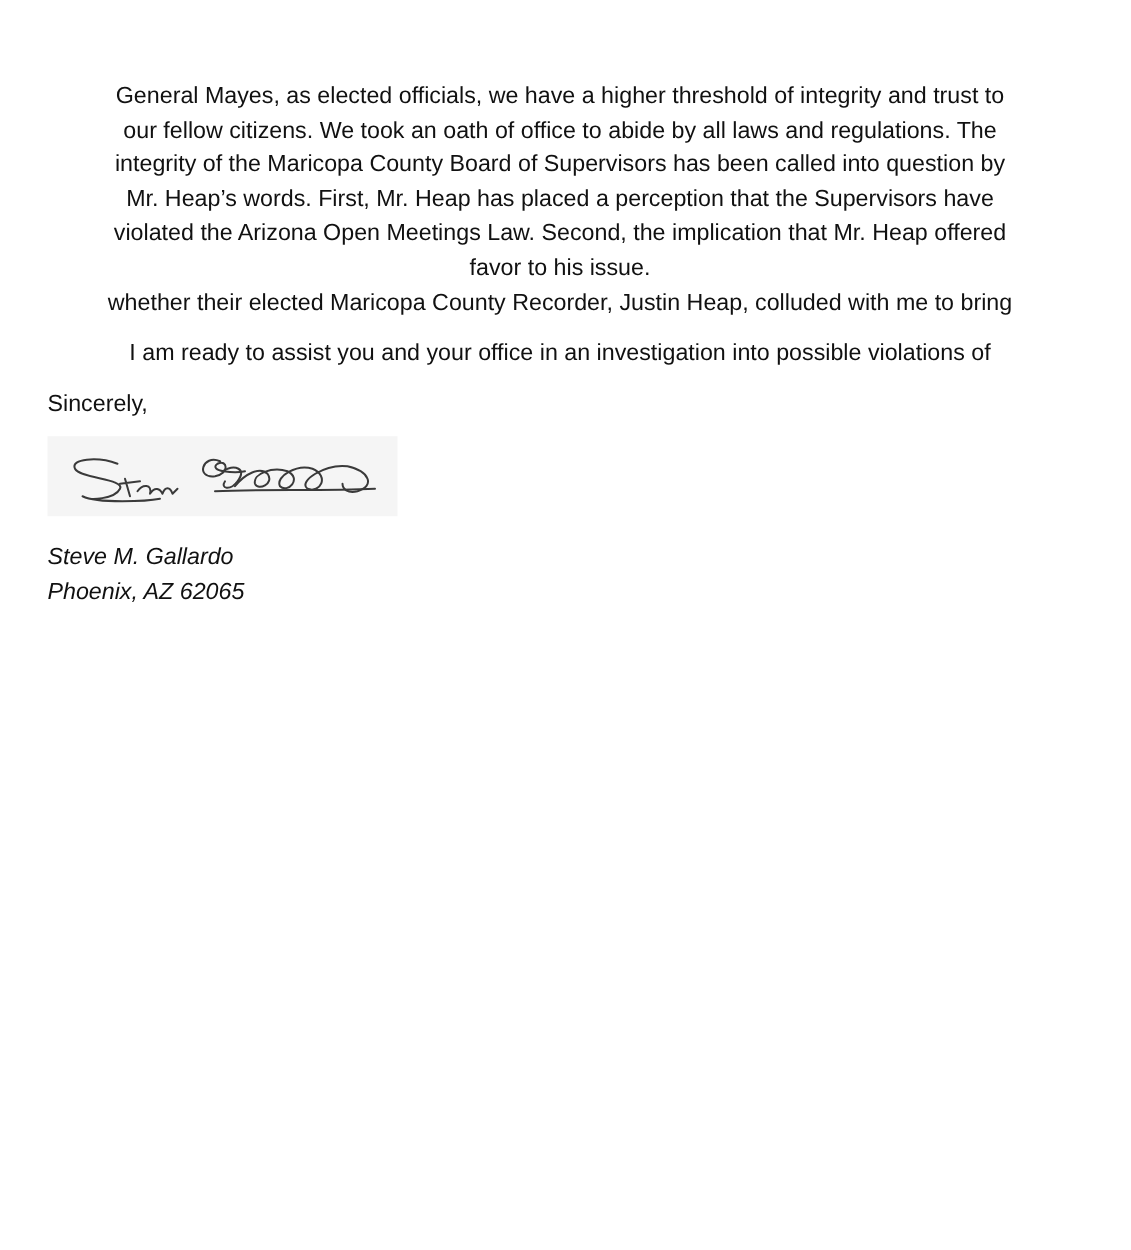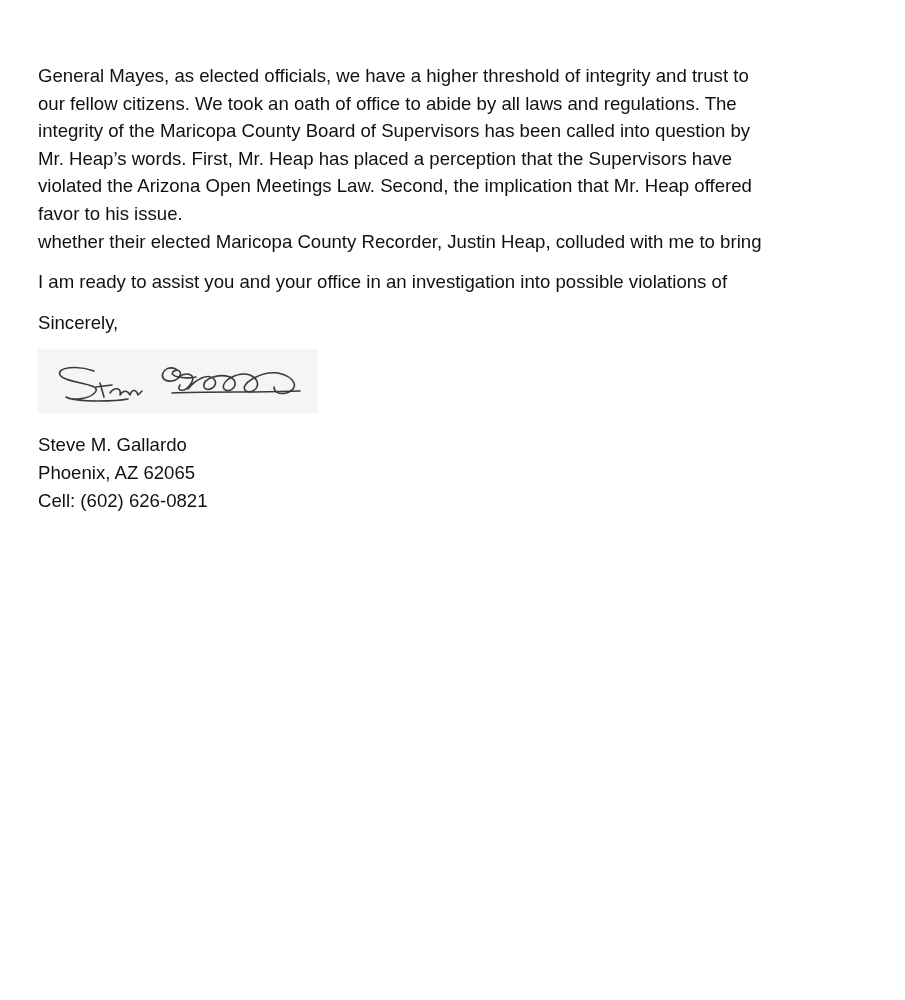--- a/index.html
+++ b/index.html
@@ -20,33 +20,34 @@
       left: 38px;
       top: 62px;
       width: 820px;
     }
     .para {
       font-size: 18.6px;
       line-height: 27.6px;
       margin: 0 0 13px 0;
       white-space: nowrap;
     }
-    .para .ln { display: block; }
+    .para .ln { display: block; text-align: center; }
     .sig-wrap {
       width: 280px;
       height: 64px;
       margin: 9px 0 18px 0;
       background: #f5f5f5;
       position: relative;
     }
     .sig-wrap svg { position: absolute; left: 0; top: 0; }
     .addr {
       font-size: 18.6px;
       line-height: 27.6px;
       white-space: nowrap;
+      font-style: italic;
     }
     .addr .ln { display: block; }
     sup { font-size: 11px; line-height: 0; vertical-align: 7px; }
   </style>
 </head>
 <body>
 
 <div class="page">
 
   <p class="para">
@@ -80,16 +81,15 @@
 
         <path d="M150 40 C 158 30, 170 24, 176 30 C 182 38, 168 44, 166 38 C 164 30, 180 24, 192 28 C 204 34, 192 46, 186 40 C 182 32, 200 22, 212 26 C 226 32, 218 46, 208 42 C 200 36, 222 22, 240 24 C 258 28, 262 40, 248 44 C 240 46, 236 42, 236 38"></path>
         <path d="M134 44 C 170 42, 220 44, 262 42"></path>
       </g>
     </svg>
   </div>
 
   <div class="addr">
     <span class="ln">Steve M. Gallardo</span>
     <span class="ln">Phoenix, AZ 62065</span>
-    <span class="ln">Cell: (602) 626-0821</span>
   </div>
 
 </div>
 
 </body></html>

